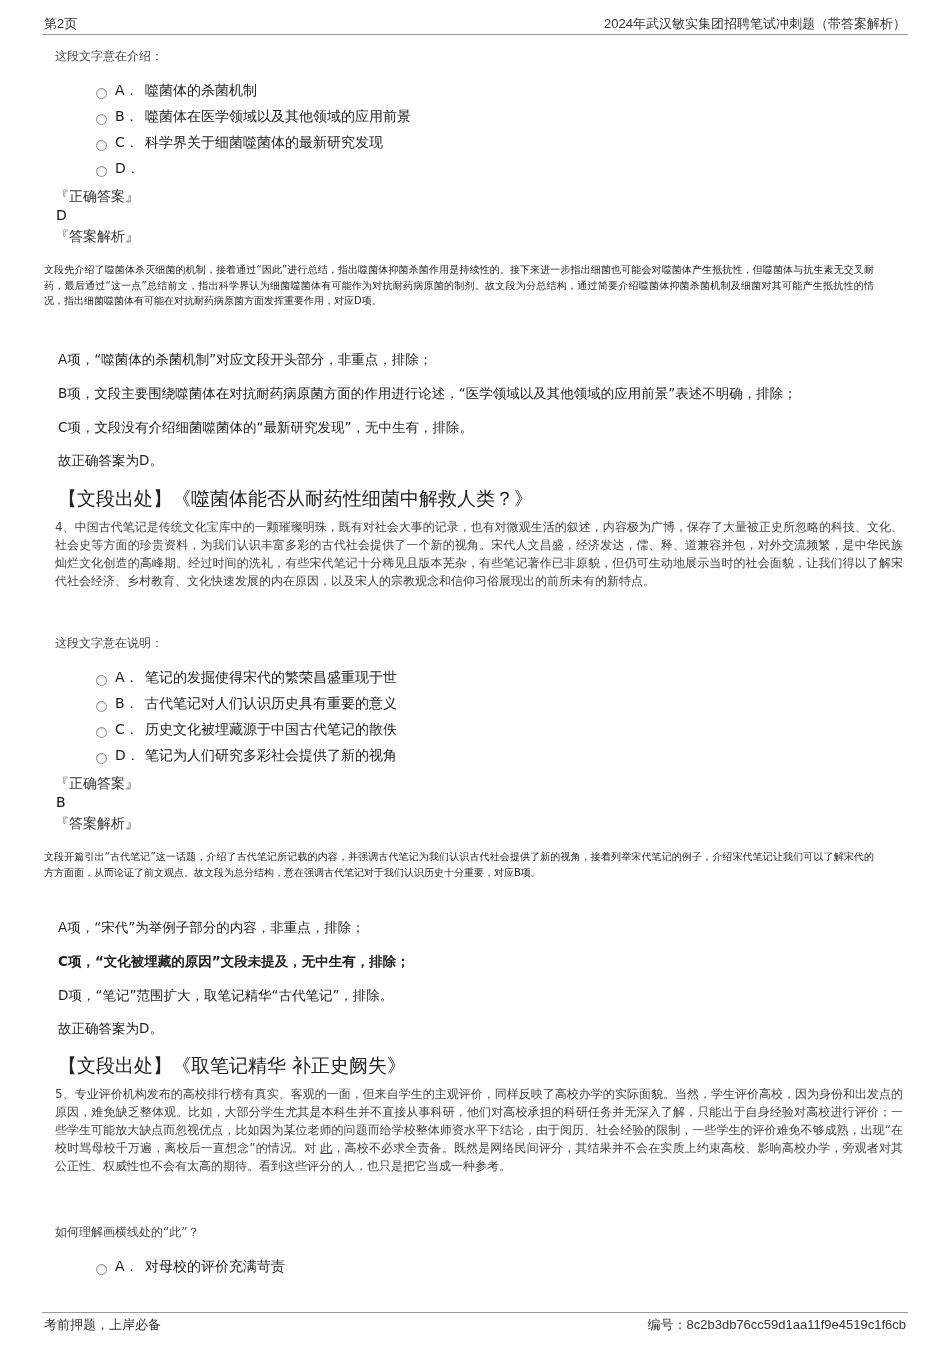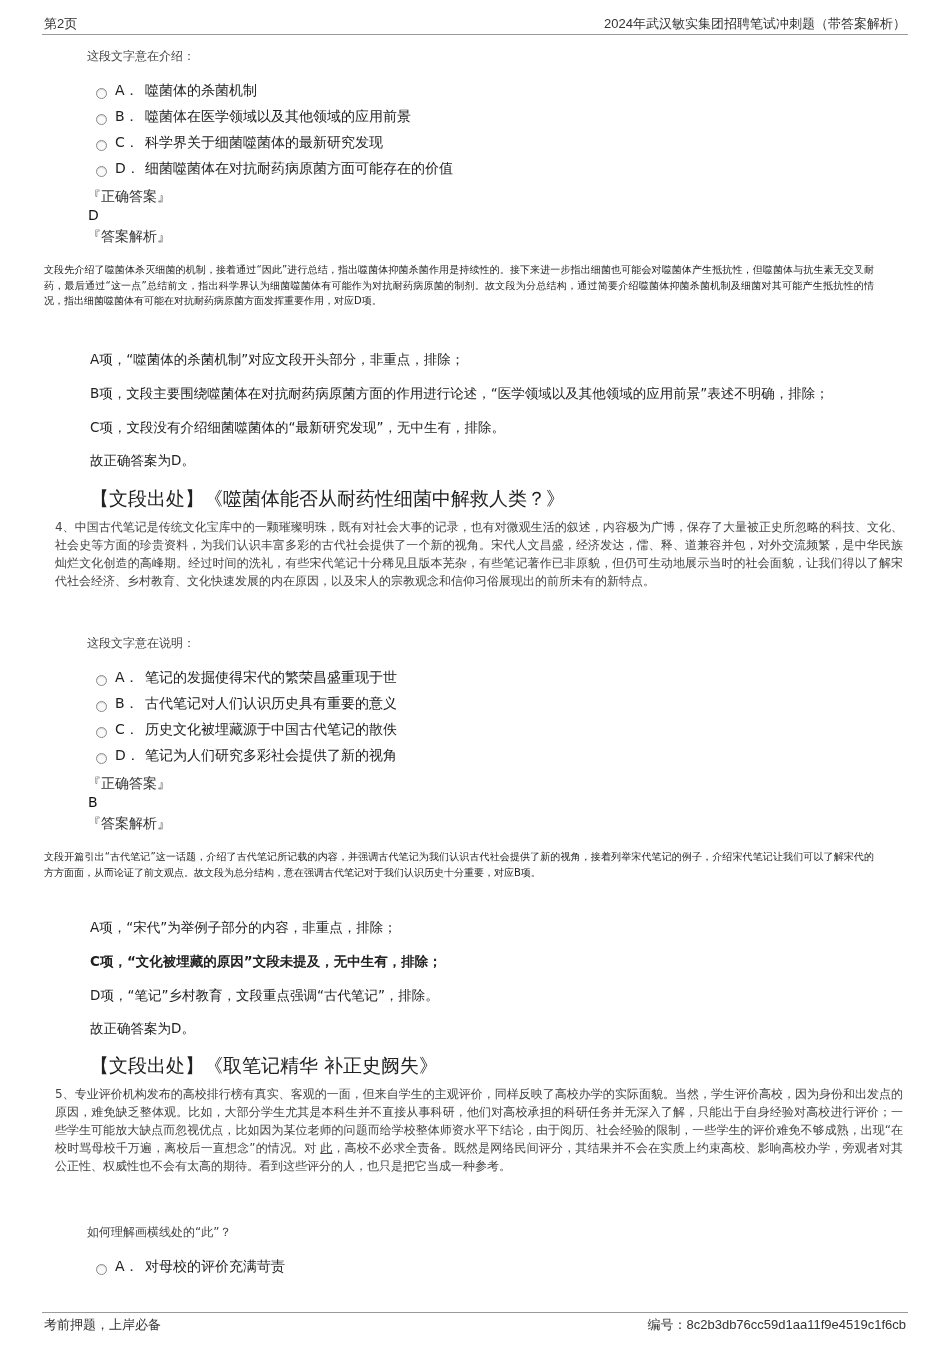--- a/index.html
+++ b/index.html
@@ -18,21 +18,21 @@
   .header .right { position: absolute; right: 2px; top: 3px; }
   .footer {
     position: absolute; left: 42px; right: 42px; top: 1312px; height: 24px;
     border-top: 1px solid #9a9a9a;
     font-family: "Liberation Sans", "DejaVu Sans", sans-serif;
     font-size: 13px; color: #333;
   }
   .footer .left { position: absolute; left: 2px; top: 3px; }
   .footer .right { position: absolute; right: 2px; top: 3px; }
 
-  .abs { position: absolute; margin-left: 32px; }
+  .abs { position: absolute; }
   .prompt { font-size: 12px; color: #444; left: 55px; }
   .option {
     position: absolute; left: 96px; height: 22px; font-size: 14px; color: #222;
     display: flex; align-items: center; cursor: pointer;
   }
   .radio {
     width: 9px; height: 9px; border-radius: 50%;
     border: 1px solid #8a8a8a; background: #fbfbfb;
     box-shadow: inset 0 1px 1px rgba(0,0,0,0.15);
     margin-right: 8px; margin-top: 5px;
@@ -76,21 +76,20 @@
   <span class="opt-text">噬菌体在医学领域以及其他领域的应用前景</span>
 </div>
 <div class="option" style="top:132px;">
   <span class="radio"></span>
   <span class="opt-letter">C．</span>
   <span class="opt-text">科学界关于细菌噬菌体的最新研究发现</span>
 </div>
 <div class="option" style="top:158px;">
   <span class="radio"></span>
   <span class="opt-letter">D．</span>
-  <span class="opt-text">细菌噬菌体在对抗耐药病原菌方面可能存在的价值</span>
 </div>
 
 <div class="abs tag" style="top:188px;">『正确答案』</div>
 <div class="abs answer" style="top:207px;">D</div>
 <div class="abs tag" style="top:228px;">『答案解析』</div>
 
 <div class="para" style="top:262px;">文段先介绍了噬菌体杀灭细菌的机制，接着通过“因此”进行总结，指出噬菌体抑菌杀菌作用是持续性的。接下来进一步指出细菌也可能会对噬菌体产生抵抗性，但噬菌体与抗生素无交叉耐药，最后通过“这一点”总结前文，指出科学界认为细菌噬菌体有可能作为对抗耐药病原菌的制剂。故文段为分总结构，通过简要介绍噬菌体抑菌杀菌机制及细菌对其可能产生抵抗性的情况，指出细菌噬菌体有可能在对抗耐药病原菌方面发挥重要作用，对应D项。</div>
 
 <div class="abs line" style="top:351px;">A项，“噬菌体的杀菌机制”对应文段开头部分，非重点，排除；</div>
 <div class="abs line" style="top:385px;">B项，文段主要围绕噬菌体在对抗耐药病原菌方面的作用进行论述，“医学领域以及其他领域的应用前景”表述不明确，排除；</div>
@@ -123,21 +122,21 @@
 </div>
 
 <div class="abs tag" style="top:775px;">『正确答案』</div>
 <div class="abs answer" style="top:794px;">B</div>
 <div class="abs tag" style="top:815px;">『答案解析』</div>
 
 <div class="para" style="top:849px;">文段开篇引出“古代笔记”这一话题，介绍了古代笔记所记载的内容，并强调古代笔记为我们认识古代社会提供了新的视角，接着列举宋代笔记的例子，介绍宋代笔记让我们可以了解宋代的方方面面，从而论证了前文观点。故文段为总分结构，意在强调古代笔记对于我们认识历史十分重要，对应B项。</div>
 
 <div class="abs line" style="top:919px;">A项，“宋代”为举例子部分的内容，非重点，排除；</div>
 <div class="abs line" style="top:953px;font-weight:bold;">C项，“文化被埋藏的原因”文段未提及，无中生有，排除；</div>
-<div class="abs line" style="top:987px;">D项，“笔记”乡村教育，文段重点强调“古代笔记”，排除。</div>
+<div class="abs line" style="top:987px;">D项，“笔记”范围扩大，取笔记精华“古代笔记”，排除。</div>
 <div class="abs line" style="top:1020px;">故正确答案为D。</div>
 <div class="abs source" style="top:1053px;">【文段出处】《取笔记精华 补正史阙失》</div>
 
 <div class="q-para" style="top:1085px;"><span>5、专业评价机构发布的高校排行榜有真实、客观的一面，但来自学生的主观评价，同样反映了高校办学的实际面貌。当然，学生评价高校，因为身份和出发点的原因，难免缺乏整体观。比如，大部分学生尤其是本科生并不直接从事科研，他们对高校承担的科研任务并无深入了解，只能出于自身经验对高校进行评价；一些学生可能放大缺点而忽视优点，比如因为某位老师的问题而给学校整体师资水平下结论，由于阅历、社会经验的限制，一些学生的评价难免不够成熟，出现“在校时骂母校千万遍，离校后一直想念”的情况。对 </span><span class="u">此</span><span>，高校不必求全责备。既然是网络民间评分，其结果并不会在实质上约束高校、影响高校办学，旁观者对其公正性、权威性也不会有太高的期待。看到这些评分的人，也只是把它当成一种参考。</span></div>
 
 <div class="abs prompt" style="top:1224px;">如何理解画横线处的“此”？</div>
 
 <div class="option" style="top:1256px;">
   <span class="radio"></span>
   <span class="opt-letter">A．</span>

